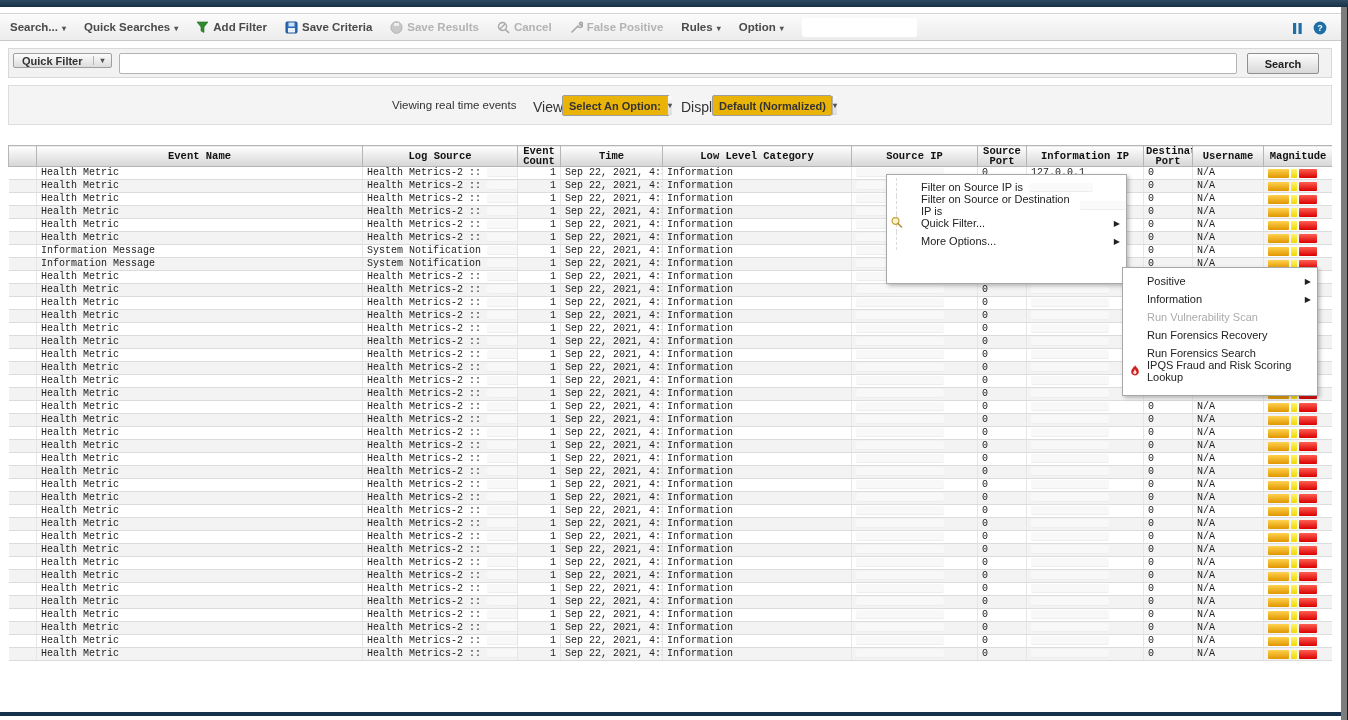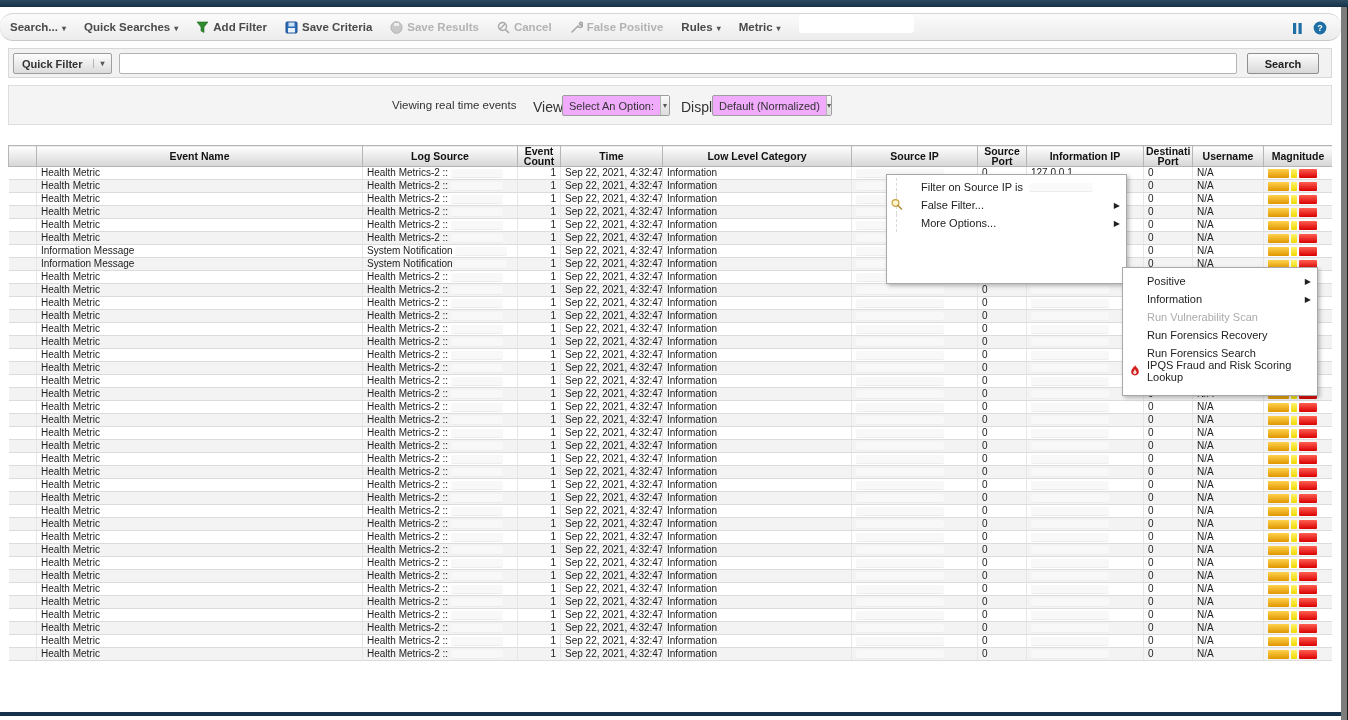--- a/index.html
+++ b/index.html
@@ -11,56 +11,56 @@
   .topbar { position:absolute; left:0; top:0; width:1348px; height:7px;
     background:linear-gradient(#2c4a60,#16324a); z-index:50; }
 
   
   .vscroll { position:absolute; left:1341px; top:0; width:7px; height:720px; background:#1c1c1c; z-index:40; }
   .vscroll .thumb { position:absolute; left:0; top:7px; width:6px; height:713px; background:#7d7d7d; }
 
   
   .toolbar { position:absolute; left:0; top:13px; width:1341px; height:28px;
     background:linear-gradient(#fbfbfb,#ececec); border-top:1px solid #d4d4d4;
-    border-bottom:1px solid #c9c9c9; display:flex; padding-left:10px;border-radius:13px; }
+    border-bottom:1px solid #c9c9c9; display:flex; align-items:center; padding-left:10px; }
   .tb-item { display:flex; align-items:center; gap:4px; margin-right:18px;
     font-size:11.5px; font-weight:bold; color:#4a4a4a; cursor:pointer; white-space:nowrap; }
   .tb-item.disabled { color:#b3b3b3; cursor:default; }
   .tb-caret { font-size:8px; color:#555; position:relative; top:1px; }
   .tb-redact { width:115px; height:19px; background:#fff; border-radius:3px; margin-right:10px; }
   .tb-right { position:absolute; right:14px; top:0; height:28px; display:flex; align-items:center; gap:10px; }
 
   
   .qf-panel { position:absolute; left:8px; top:48px; width:1324px; height:30px;
     background:#f2f2f2; border:1px solid #d8d8d8; }
-  .qf-btn { position:absolute; left:4px; top:4px; width:99px; height:21px;
+  .qf-btn { position:absolute; left:4px; top:4px; width:99px; height:15px;
     background:linear-gradient(#fdfdfd,#dcdcdc); border:1px solid #9e9e9e; border-radius:2px;
     font-size:11px; font-weight:bold; color:#333; display:flex; align-items:center; cursor:pointer; }
   .qf-btn .lbl { flex:1; padding-left:8px; }
   .qf-btn .arr { width:18px; border-left:1px solid #b5b5b5; text-align:center; font-size:8px; color:#555; }
   .qf-input { position:absolute; left:110px; top:4px; width:1118px; height:21px;
     border:1px solid #b3b3b3; border-radius:2px; background:#fff; font-size:11px; padding:0 6px; }
   .search-btn { position:absolute; left:1238px; top:4px; width:72px; height:21px;
     background:linear-gradient(#fdfdfd,#d8d8d8); border:1px solid #8f8f8f; border-radius:2px;
     font-size:11px; font-weight:bold; color:#222; cursor:pointer; }
 
   
   .view-panel { position:absolute; left:8px; top:85px; width:1324px; height:40px;
     background:#f4f4f4; border:1px solid #ddd; }
   .vp-status { position:absolute; left:383px; top:13px; font-size:11.5px; color:#333; }
   .vp-label { position:absolute; top:13px; font-size:14px; color:#333; }
-  .dd { position:absolute; top:9px; height:21px; background:#f0abfc; border:1px solid #9e9e9e;
-    border-radius:2px; display:flex; align-items:center; font-size:11px; color:#333; cursor:pointer; }
+  .dd { position:absolute; top:9px; height:21px; background:#eab308; border:1px solid #9e9e9e;
+    border-radius:2px; display:flex; align-items:center; font-size:11px; color:#333; cursor:pointer;font-weight:bold; }
   .dd .lbl { flex:1; padding:0 6px; white-space:nowrap; }
   .dd .arr { width:17px; align-self:stretch; border-left:1px solid #b5b5b5;
     background:linear-gradient(#fafafa,#ddd); display:flex; align-items:center; justify-content:center;
     font-size:8px; color:#555; }
 
   
-  .tbl-wrap { position:absolute; left:8px; top:145px; width:1324px; height:548px; overflow:hidden; }
+  .tbl-wrap { position:absolute; left:8px; top:145px; width:1324px; height:548px; overflow:hidden;font-family:Liberation Mono, monospace; }
   table { border-collapse:collapse; table-layout:fixed; width:1324px; }
   th { background:linear-gradient(#fefefe,#d6d6d6); border:1px solid #b5b5b5;
     font-size:10.5px; font-weight:bold; color:#111; height:21px; text-align:center;
     white-space:pre-line; line-height:10px; padding:0 2px; overflow:hidden; }
   td { border-right:1px solid #e6e6e6; border-bottom:1px solid #dcdcdc; height:12.9px;
     font-size:10px; color:#222; padding:0 4px; white-space:nowrap; overflow:hidden; line-height:12px; }
   tr.odd  td { background:#fff; }
   tr.even td { background:#f3f3f3; }
   td.num { text-align:right; }
   .redact { display:inline-block; height:9px; background:#f8f8f8; border-bottom:1px dotted #e2e2e2;
@@ -153,21 +153,21 @@
             <path d="M2 11 L8 5 M8 5 a2.6 2.6 0 1 0 2.4-3.8 l-1 1.6 1.4 1.4 1.6-1" stroke="#a7a7a7" stroke-width="1.6" fill="none" stroke-linecap="round"></path>
           </svg>
         </span>
         <span>False Positive</span>
       </div>
       <div class="tb-item">
         <span>Rules</span>
         <span class="tb-caret">▾</span>
       </div>
       <div class="tb-item">
-        <span>Metric</span>
+        <span>Option</span>
         <span class="tb-caret">▾</span>
       </div>
       <div class="tb-redact"></div>
     <div class="tb-right">
         <span style="cursor: pointer;"><span><svg width="11" height="13" viewBox="0 0 11 13">
               <rect x="1" y="1" width="3.2" height="11" fill="#1d6fa5"></rect>
               <rect x="6.5" y="1" width="3.2" height="11" fill="#1d6fa5"></rect>
             </svg></span></span>
         <span style="cursor: pointer;"><span><svg width="14" height="14" viewBox="0 0 14 14">
               <circle cx="7" cy="7" r="6.4" fill="#1d6fa5"></circle>
@@ -998,27 +998,31 @@
         </tbody>
     </table>
   </div>
 
   <div class="menu" id="ctx-menu">
       <div class="menu-item">
         <span>Filter on Source IP is</span>
         <span class="mi-redact" style="width: 64px;"></span>
       </div>
       <div class="menu-item">
+        <span>Filter on Source or Destination IP is</span>
+        <span class="mi-redact" style="width: 52px;"></span>
+      </div>
+      <div class="menu-item">
         <span class="mi-icon">
           <svg width="13" height="13" viewBox="0 0 13 13">
             <circle cx="5.5" cy="5" r="3.4" fill="#fdf3cf" stroke="#c8a23c" stroke-width="1.2"></circle>
             <line x1="8" y1="7.5" x2="11.5" y2="11" stroke="#b09038" stroke-width="1.6" stroke-linecap="round"></line>
           </svg>
         </span>
-        <span>False Filter...</span>
+        <span>Quick Filter...</span>
         <span class="mi-arrow">▶</span>
       </div>
       <div class="menu-item">
         <span>More Options...</span>
         <span class="mi-arrow">▶</span>
       </div>
     </div>
   <div class="menu" id="sub-menu">
       <div class="menu-item">
         <span>Positive</span>

